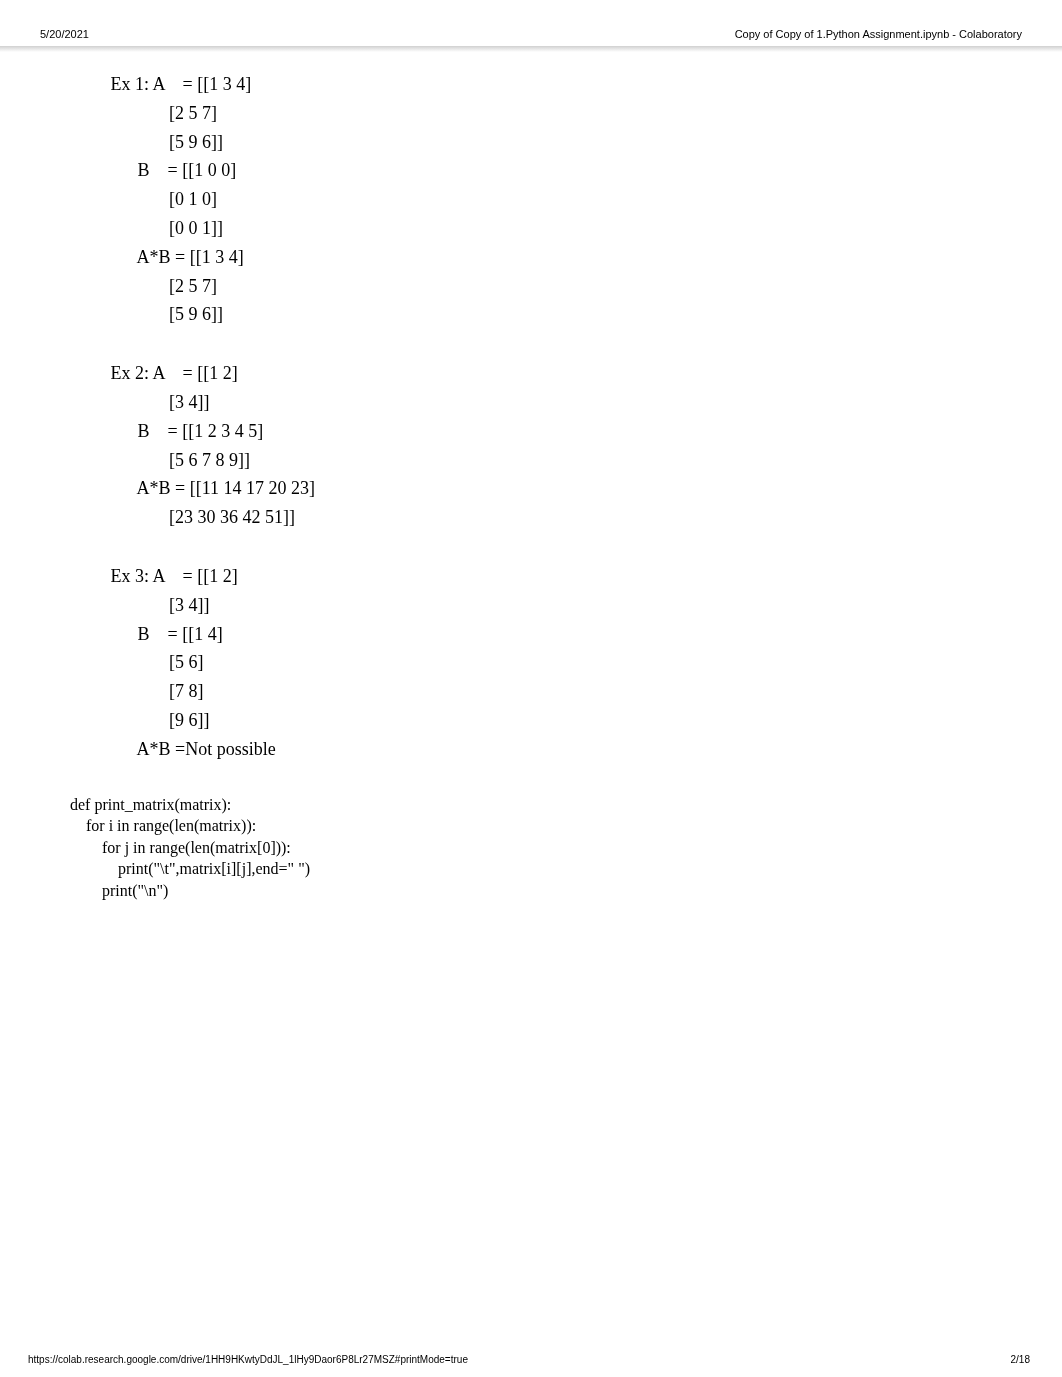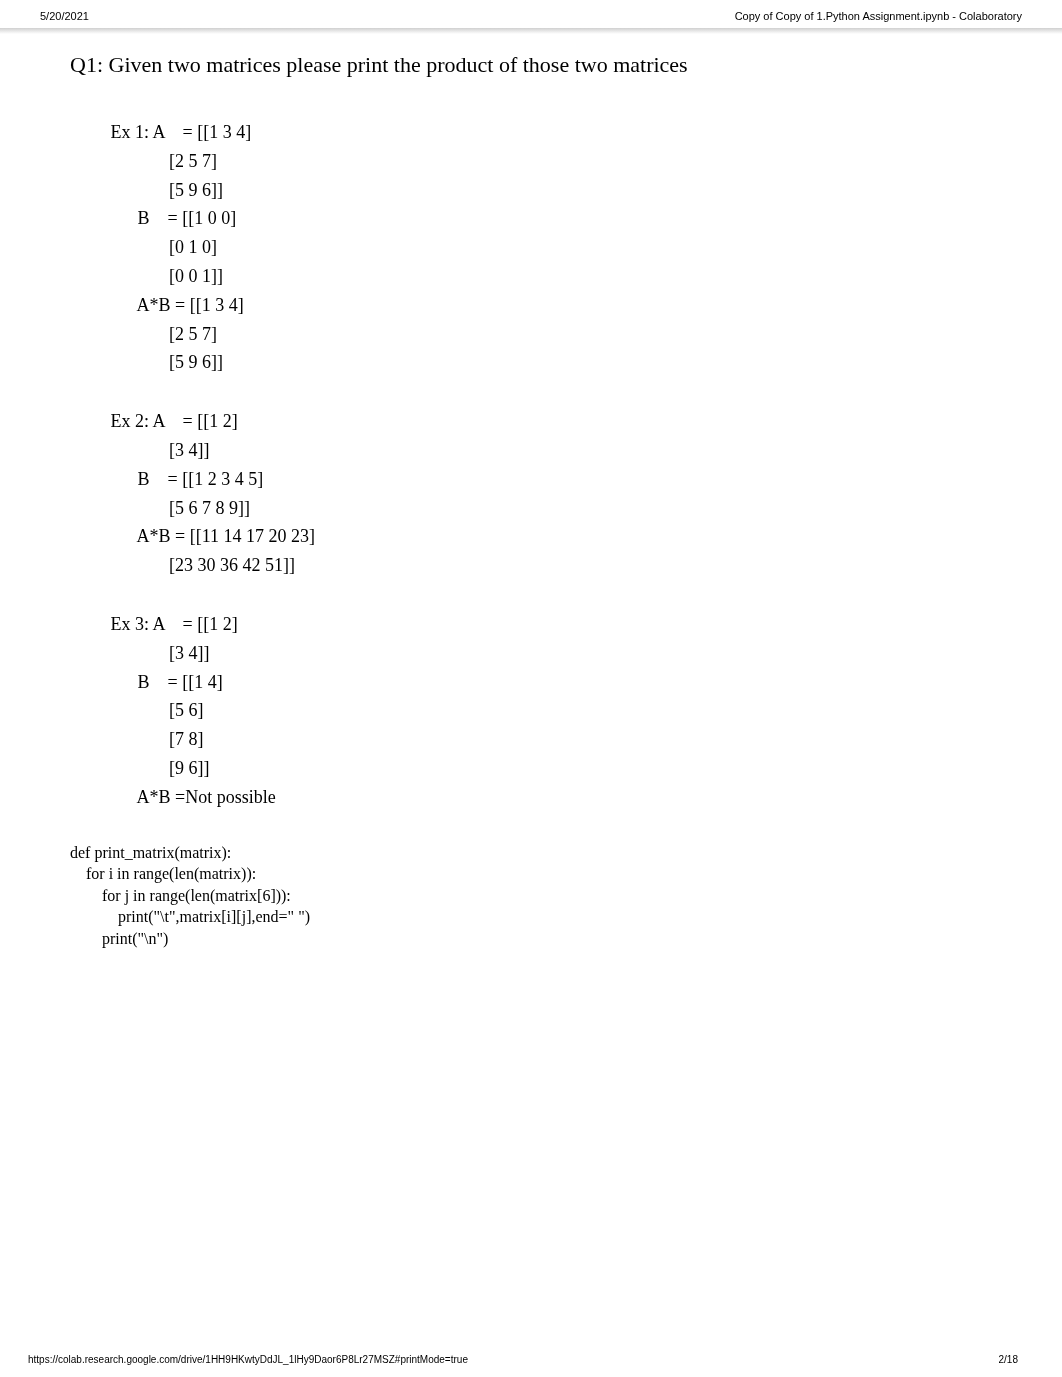--- a/index.html
+++ b/index.html
@@ -8,21 +8,21 @@
     height: 1377px;
     background: #ffffff;
     font-family: "Times New Roman", Times, serif;
     position: relative;
     color: #000;
   }
   .header {
     display: flex;
     justify-content: space-between;
     align-items: center;
-    padding: 10px 40px 6px 40px;
+    padding: 28px 40px 6px 40px;
     font-family: Arial, Helvetica, sans-serif;
     font-size: 11px;
     color: #000;
   }
   .header-gradient {
     height: 6px;
     background: linear-gradient(to bottom, #d0d0d0, #ffffff);
     margin: 0 0 18px 0;
   }
   .content {
@@ -52,39 +52,38 @@
     font-family: "Times New Roman", Times, serif;
     font-size: 16px;
     line-height: 1.35;
     white-space: pre;
     margin-top: 4px;
   }
   .footer {
     position: absolute;
     bottom: 12px;
     left: 28px;
-    right: 44px;
+    right: 32px;
     display: flex;
     justify-content: space-between;
     font-family: Arial, Helvetica, sans-serif;
     font-size: 10px;
     color: #000;
   }
 </style>
 </head>
 <body>
 
 <div class="header">
   <span>5/20/2021</span>
   <span>Copy of Copy of 1.Python Assignment.ipynb - Colaboratory</span>
 </div>
 <div class="header-gradient"></div>
 
 <div class="content">
-  <h2 class="subtitle">Q1: Given two matrices please print the product of those two matrices</h2>
 
   <div class="example-block"> Ex 1: A    = [[1 3 4]
               [2 5 7]
               [5 9 6]]
        B    = [[1 0 0]
               [0 1 0]
               [0 0 1]]
        A*B = [[1 3 4]
               [2 5 7]
               [5 9 6]]</div>
@@ -97,21 +96,21 @@
   <div class="example-block"> Ex 3: A    = [[1 2]
               [3 4]]
        B    = [[1 4]
               [5 6]
               [7 8]
               [9 6]]
        A*B =Not possible</div>
 
   <div class="code-block">def print_matrix(matrix):
     for i in range(len(matrix)):
-        for j in range(len(matrix[6])):
+        for j in range(len(matrix[0])):
             print("\t",matrix[i][j],end=" ")
         print("\n")</div>
 </div>
 
 <div class="footer">
   <span>https://colab.research.google.com/drive/1HH9HKwtyDdJL_1lHy9Daor6P8Lr27MSZ#printMode=true</span>
   <span>2/18</span>
 </div>
 
 </body></html>

